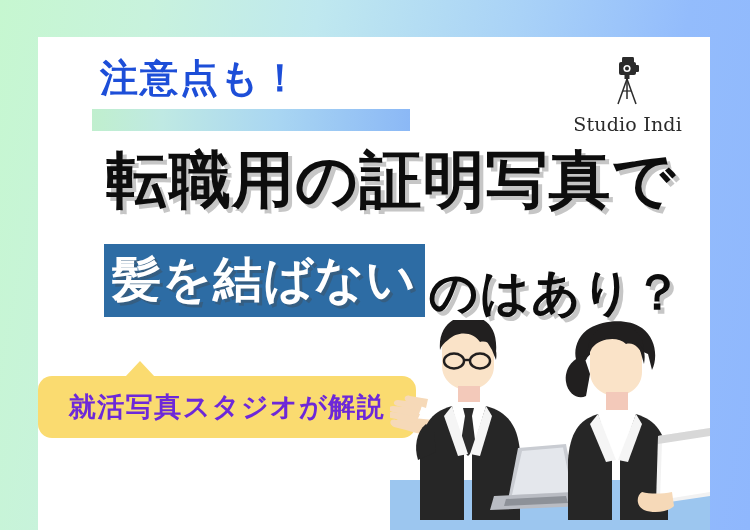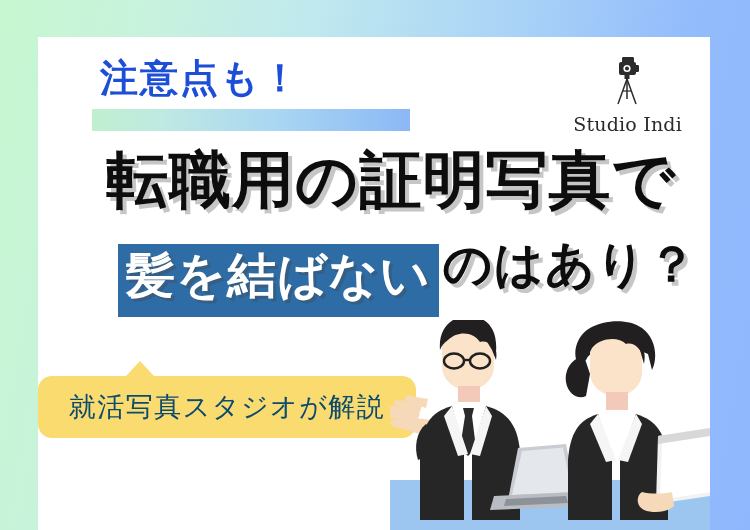--- a/index.html
+++ b/index.html
@@ -98,26 +98,25 @@
     color: #0d0d0d;
     letter-spacing: 1px;
     white-space: nowrap;
     line-height: 1;
     text-shadow: 4px 4px 0 rgba(120,120,120,.42);
   }
 
   
   .line3-row {
     position: absolute;
-    left: 80px;
+    left: 66px;
     top: 207px;
     display: flex;
-    align-items: flex-start;
-    white-space: nowrap;
-    font-family: Liberation Mono, monospace;
+    align-items: flex-end;
+    white-space: nowrap;
   }
   .hl-box {
     background: #2d6ca4;
     color: #ffffff;
     font-size: 49px;
     font-weight: 700;
     letter-spacing: 1px;
     line-height: 1;
     padding: 11px 8px 13px 8px;
     text-shadow: 3px 3px 0 rgba(70,70,70,.35);
@@ -145,22 +144,22 @@
   #bubble .bubble-label {
     position: absolute;
     left: 0;
     top: 0;
     width: 100%;
     height: 100%;
     display: flex;
     align-items: center;
     justify-content: center;
     font-size: 27px;
-    font-weight: 400;
-    color: #0c4a6e;
+    font-weight: 700;
+    color: #6d28d9;
     letter-spacing: 1.5px;
     white-space: nowrap;
   }
   #bubble .bubble-tail {
     position: absolute;
     left: 87px;
     top: -15px;
     width: 0;
     height: 0;
     border-left: 15px solid transparent;

